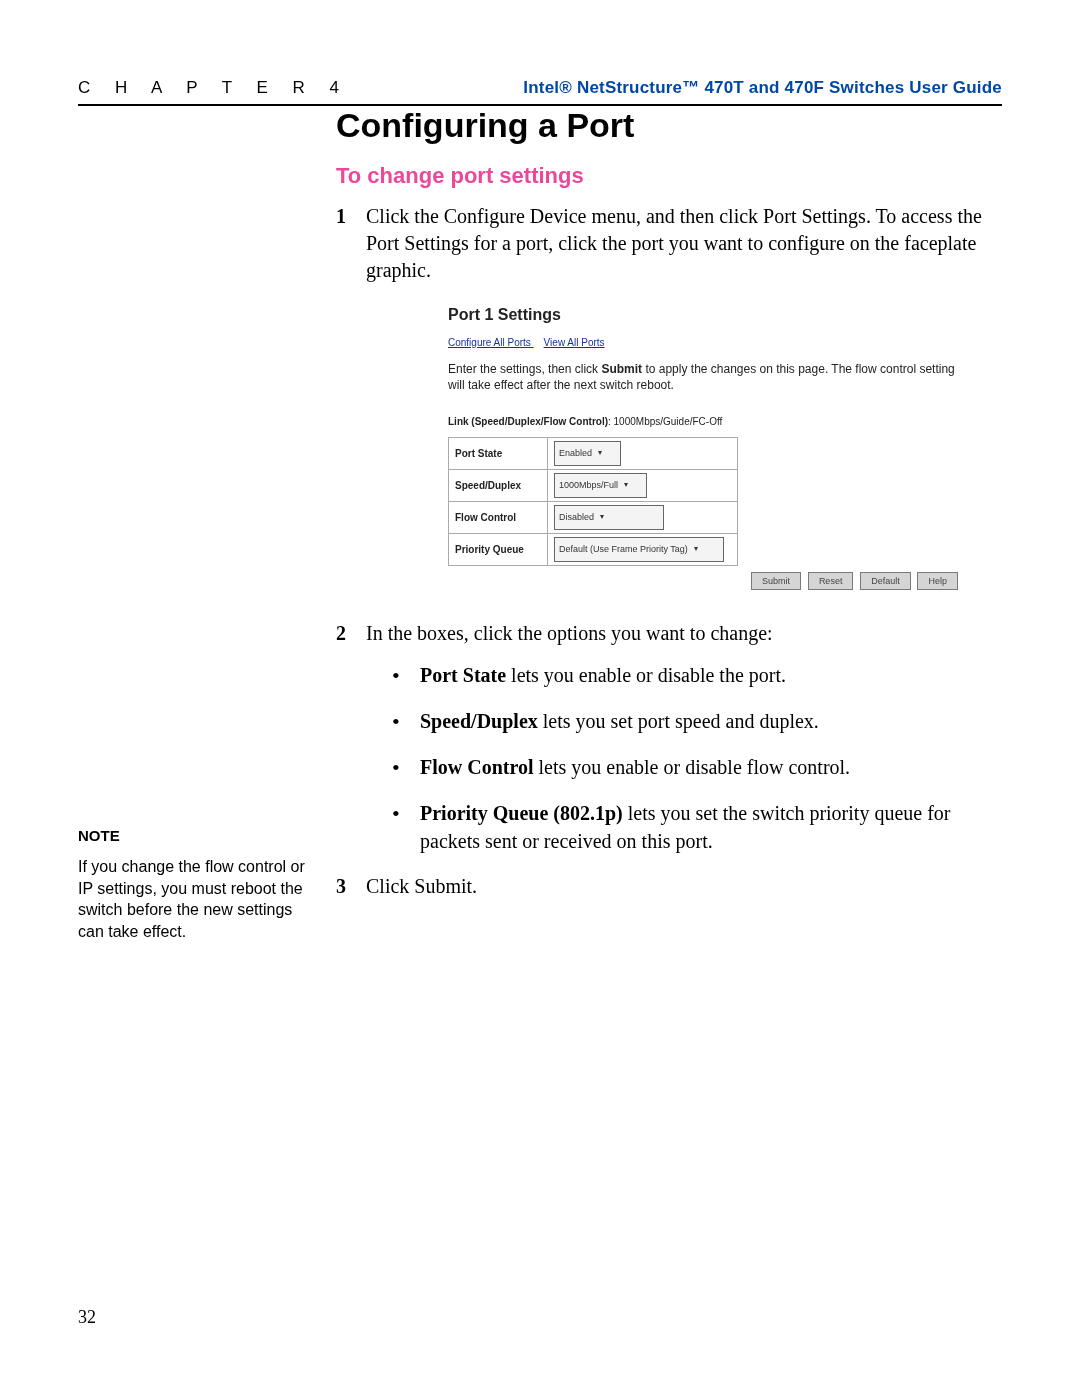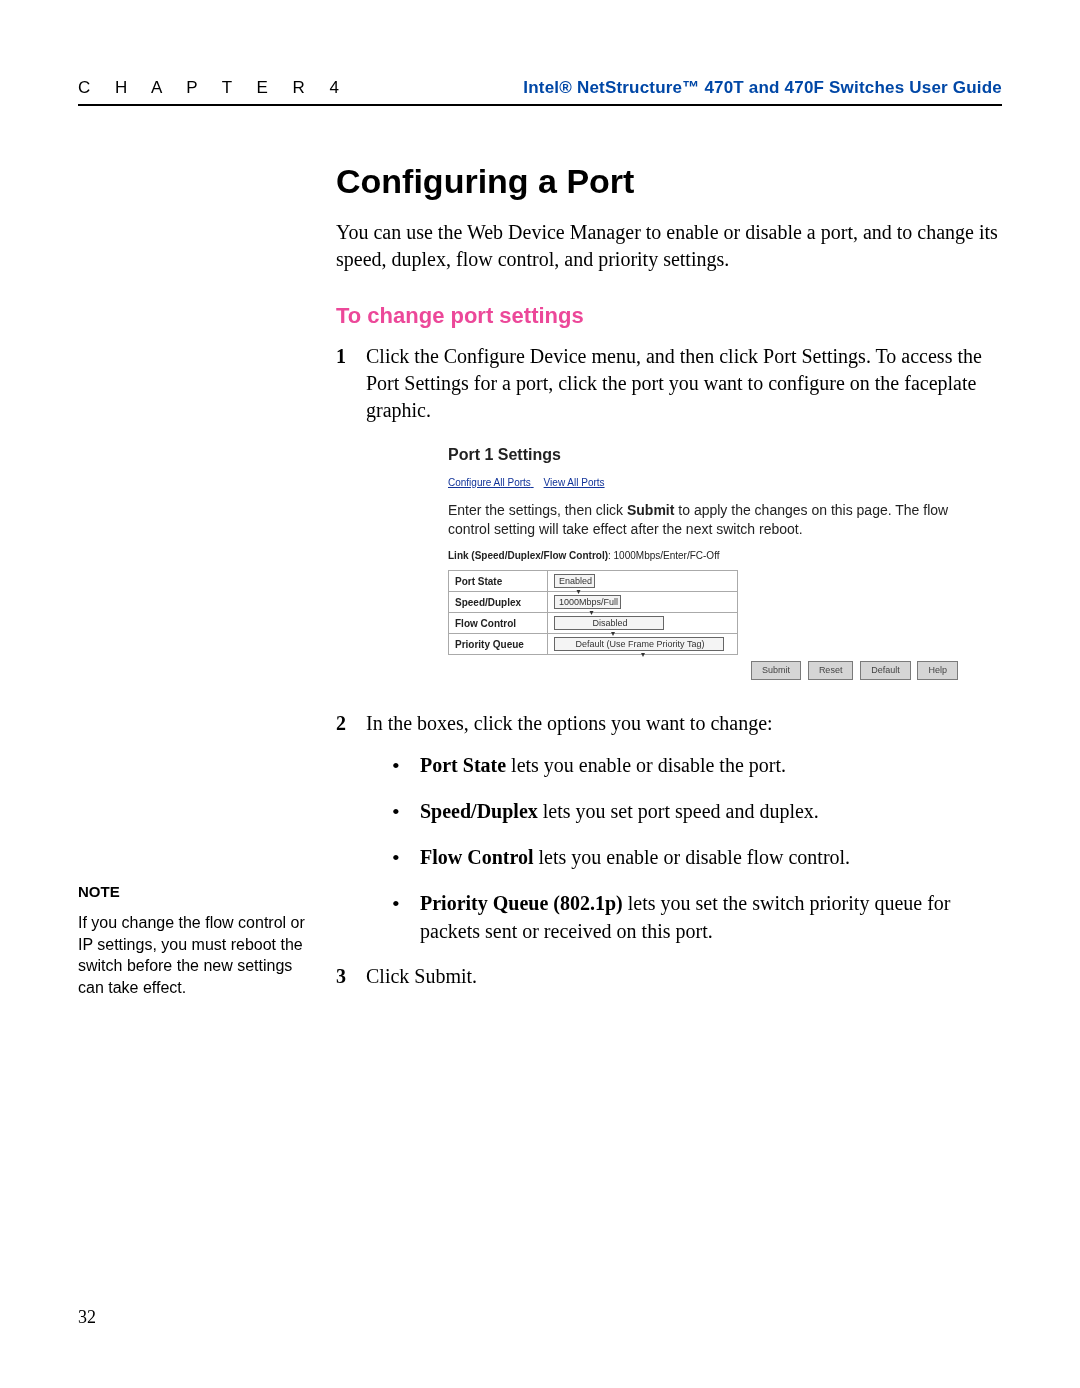--- a/index.html
+++ b/index.html
@@ -15,21 +15,20 @@
     position: relative;
     box-sizing: border-box;
     padding: 78px 78px 60px 78px;
   }
   .running-head {
     display: flex;
     justify-content: space-between;
     align-items: baseline;
     border-bottom: 2px solid #000;
     padding-bottom: 6px;
-    margin-bottom: 56px;
     font-family: Arial, Helvetica, sans-serif;
   }
   .rh-left {
     letter-spacing: 10px;
     font-size: 17px;
     font-weight: 400;
   }
   .rh-right {
     font-size: 17px;
     font-weight: bold;
@@ -130,23 +129,23 @@
     margin-bottom: 10px;
   }
   .shot-links {
     font-size: 10px;
     color: #113399;
     text-decoration: underline;
     margin-bottom: 12px;
   }
   .shot-links span + span { margin-left: 10px; }
   .shot-instr {
-    font-size: 14px;
+    font-size: 12px;
     line-height: 1.35;
-    margin-bottom: 10px;
+    margin-bottom: 22px;
   }
   .shot-link-line {
     font-size: 10px;
     margin-bottom: 8px;
   }
   .shot-link-line .lbl { font-weight: bold; }
   table.settings {
     border-collapse: collapse;
     border: 1px solid #888;
     width: 290px;
@@ -159,27 +158,26 @@
   }
   table.settings td.lbl {
     width: 86px;
     font-weight: bold;
   }
   .fake-select {
     display: inline-flex;
     align-items: center;
     border: 1px solid #666;
     background: #f4f4f4;
-    height: 14px;
-    padding: 0 2px 0 4px;
+    height: 25px;
+    padding: 0 18px 0 4px;
     font-size: 9px;
     color: #333;
     min-width: 40px;
     box-sizing: border-box;
-    flex-direction: column;
   }
   .fake-select .caret {
     margin-left: 6px;
     font-size: 8px;
     line-height: 1;
   }
   .btn-row {
     margin-top: 6px;
     text-align: right;
   }
@@ -214,40 +212,39 @@
     <div class="side-col">
       <div style="height:720px"></div>
       <div class="side-note-heading">NOTE</div>
       <div>If you change the flow control or IP settings, you must reboot the switch before the new settings can take effect.</div>
     </div>
 
     <div class="main-col">
 
       <h1 class="section">Configuring a Port</h1>
 
-      <p class="body">You can use the Web Device Manager to enable or disable a port, and to change its speed, duplex, flow control, and priority settings.</p>
 
       <h2 class="sub">To change port settings</h2>
 
       <ol class="steps">
         <li>
           <span>Click the Configure Device menu, and then click Port Settings. To access the Port Settings for a port, click the port you want to configure on the faceplate graphic.</span>
 
           <div class="shot-wrap">
             <div class="shot">
               <div class="shot-title">Port 1 Settings</div>
               <div class="shot-links">
                 <span>Configure All Ports</span>
                 <span>View All Ports</span>
               </div>
               <div class="shot-instr">
                 <span>Enter the settings, then click </span><span class="bold">Submit</span><span> to apply the changes on this page. The flow control setting will take effect after the next switch reboot.</span>
               </div>
               <div class="shot-link-line">
-                <span class="lbl">Link (Speed/Duplex/Flow Control)</span><span>: 1000Mbps/Enter/FC-Off</span>
+                <span class="lbl">Link (Speed/Duplex/Flow Control)</span><span>: 1000Mbps/Guide/FC-Off</span>
               </div>
 
               <table class="settings">
                 <tbody>
                     <tr>
                   <td class="lbl">Port State</td>
                   <td>
                     <span class="fake-select">
                       <span>Enabled</span>
                       <span class="caret">▾</span>

